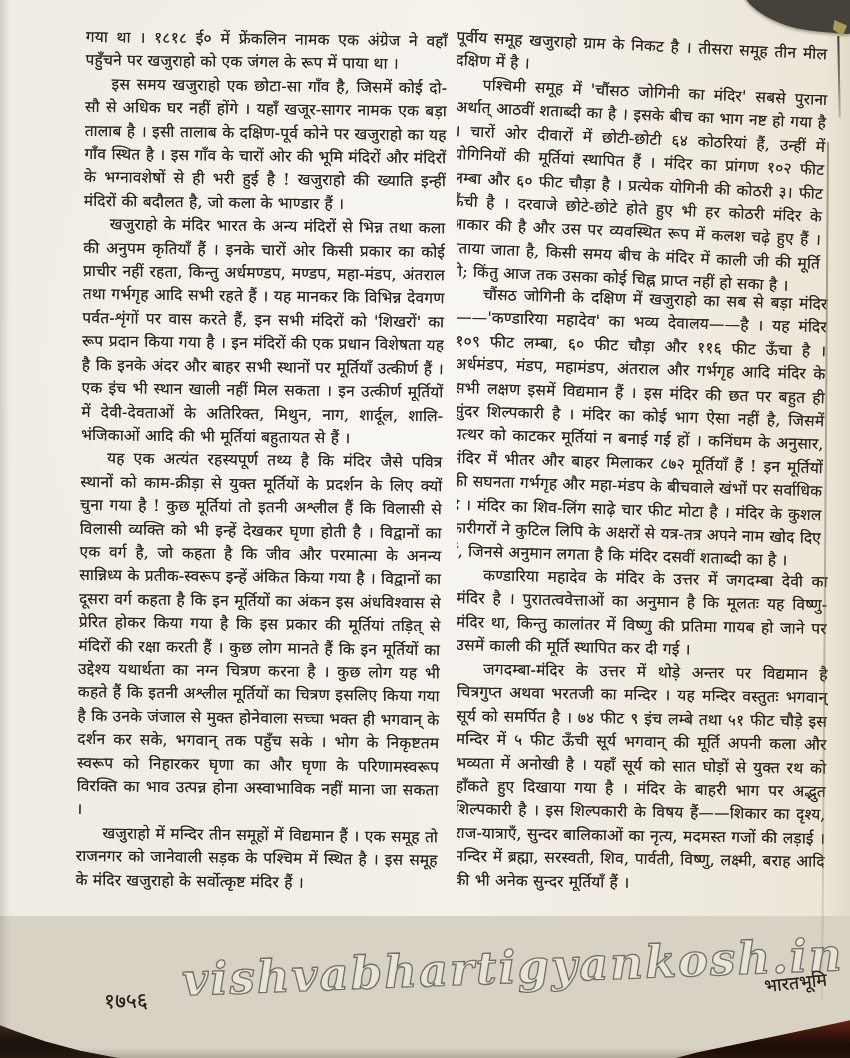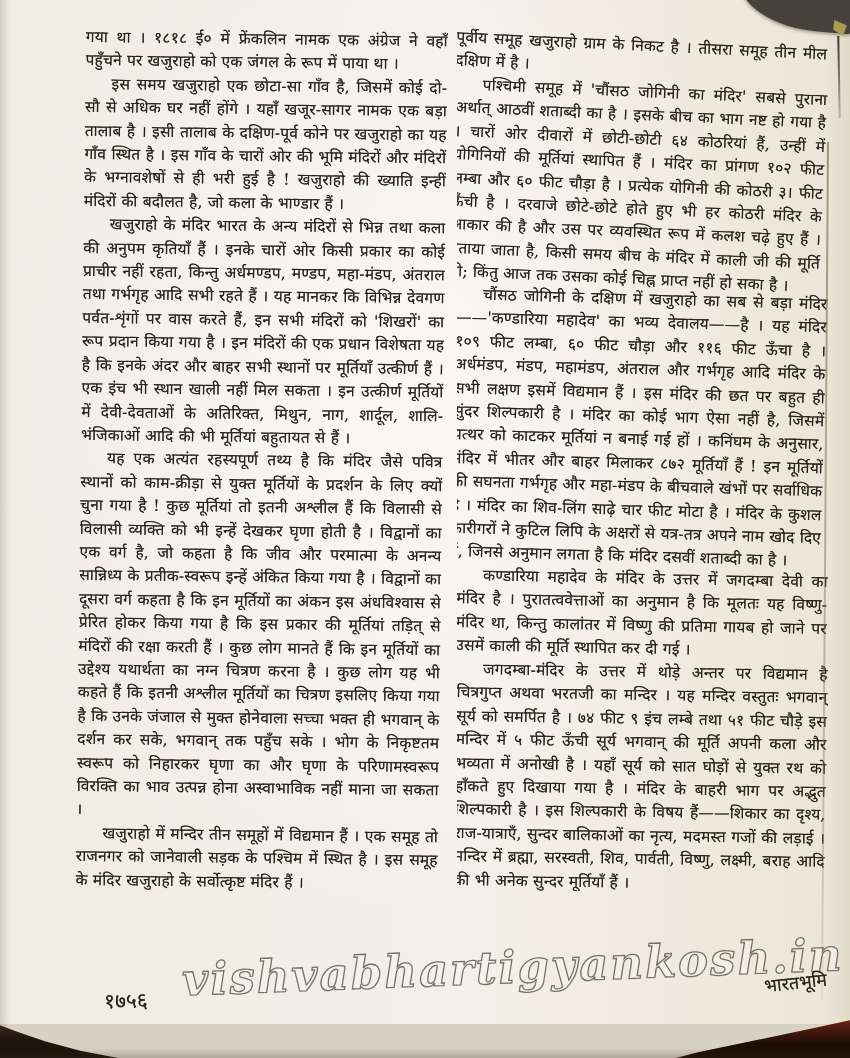--- a/index.html
+++ b/index.html
@@ -2,21 +2,21 @@
 <html><head>
 <meta charset="utf-8">
 <style>
   html,body{margin:0;padding:0;}
   body{
     width:850px;height:1058px;overflow:hidden;position:relative;
     background:#d8d2c4;
     font-family:"DejaVu Serif","Liberation Serif",serif;
   }
   .page{
-    position:absolute;left:0;top:0;width:850px;height:1024px;
+    position:absolute;left:0;top:0;width:850px;height:916px;
     background:
       radial-gradient(ellipse at 45% 40%, rgba(255,255,255,.55) 0%, rgba(255,255,255,0) 60%),
       linear-gradient(to right, #efece4 0%, #f3f0e9 55%, #ece6d8 97%, #e2dac8 100%),
       #f1eee6;
   }
   
   .left-noise{
     position:absolute;left:0;top:0;width:10px;height:1058px;
     background:linear-gradient(to right, rgba(120,118,110,.25), rgba(120,118,110,0));
   }

